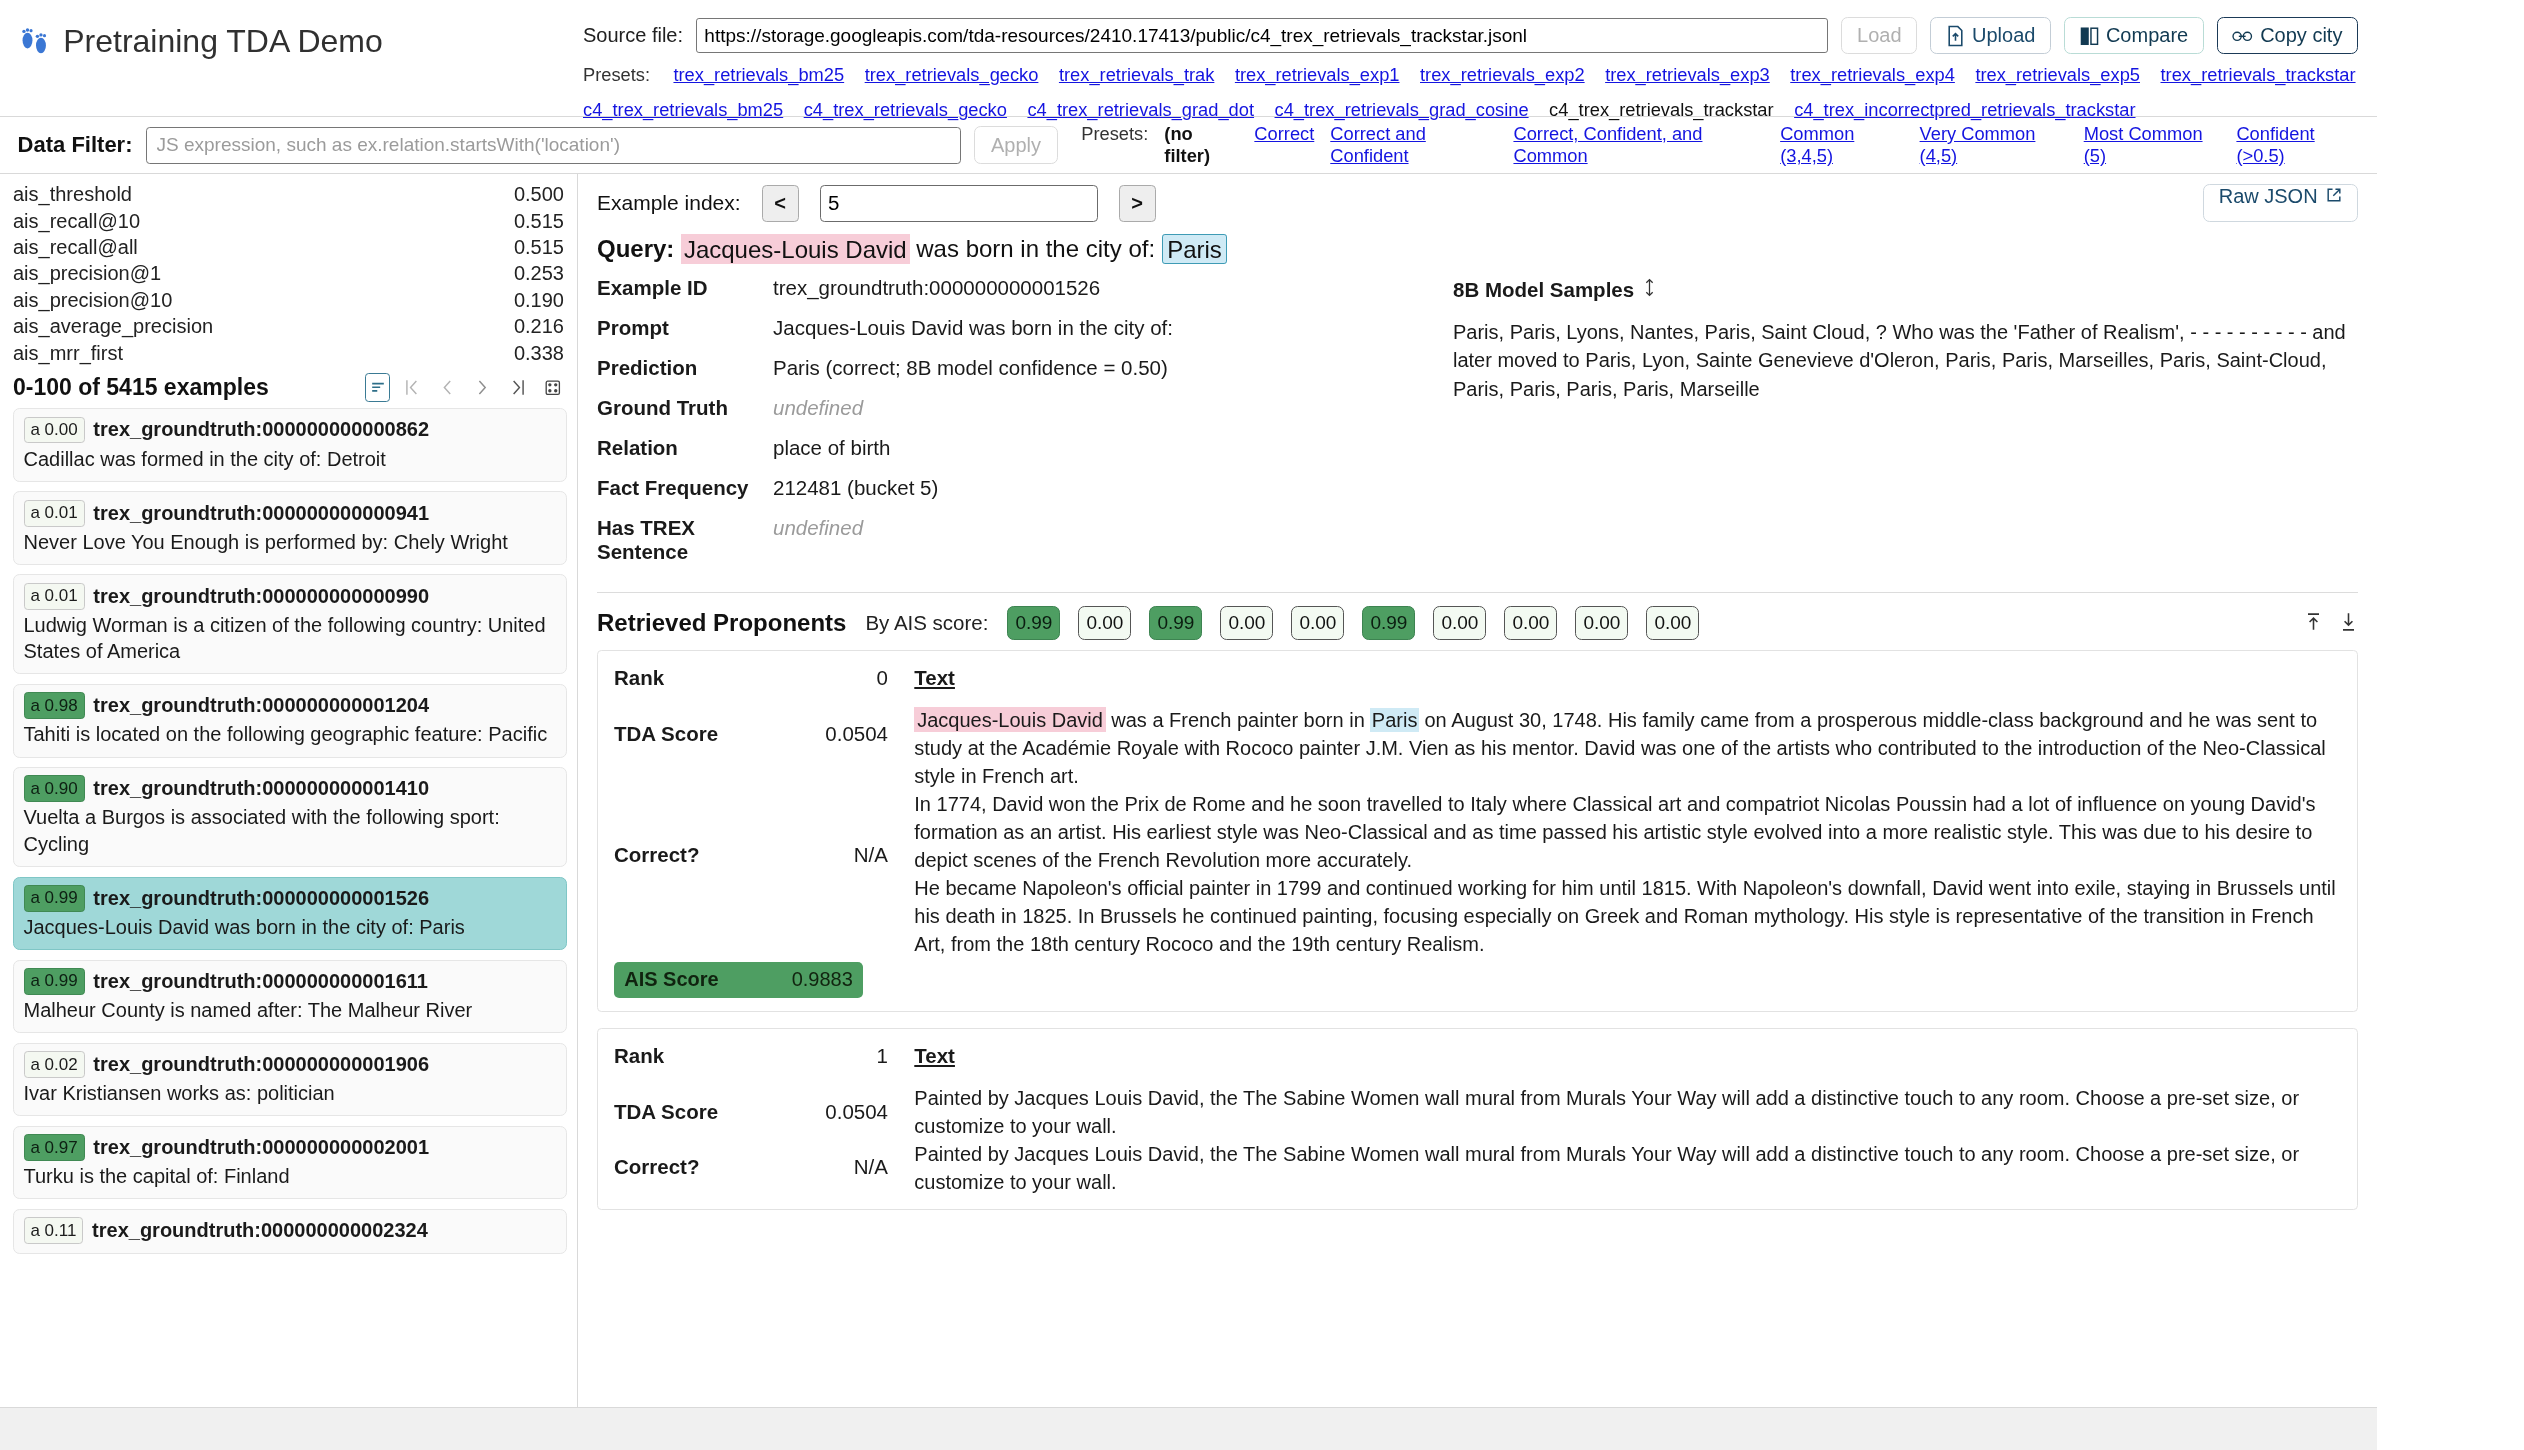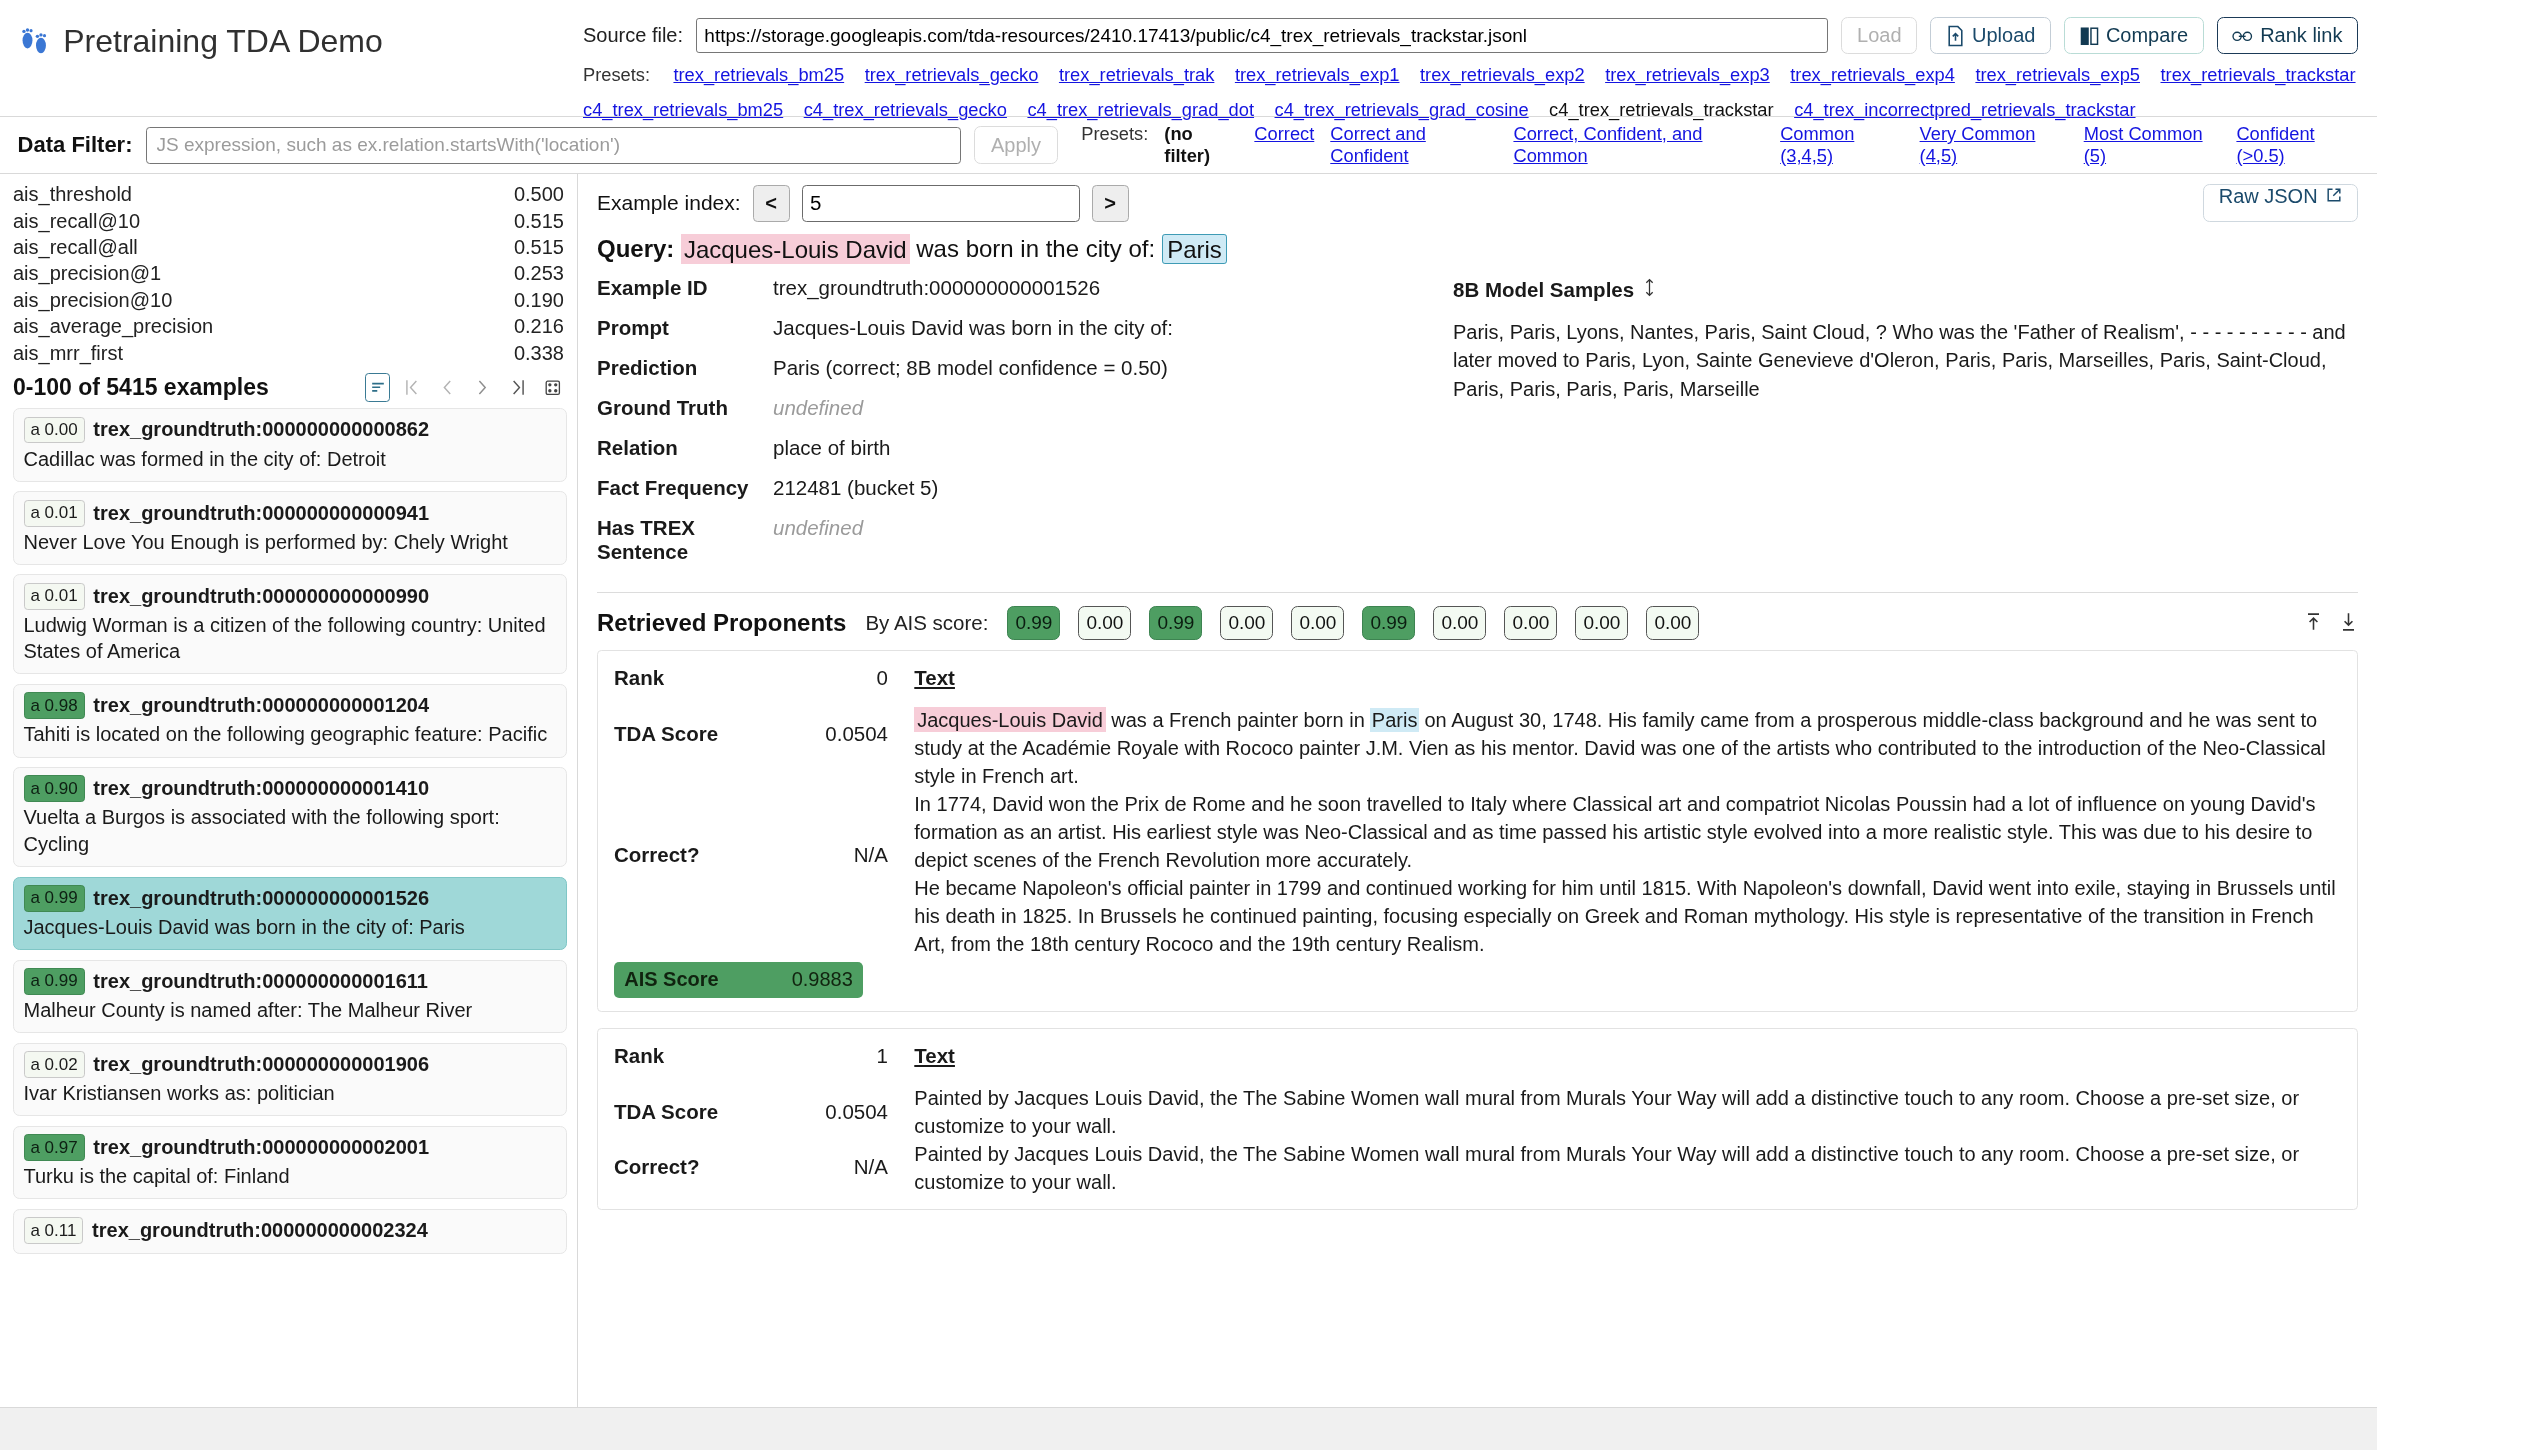--- a/index.html
+++ b/index.html
@@ -123,21 +123,21 @@
     font-size: 17px; line-height: 1.25; border: 0.7px solid #c9c9c9;
     background: #f4f8f1; color: #1c1c1c; white-space: nowrap;
     font-variant-numeric: tabular-nums;
   }
   .badge.hi { background: #4e9e62; border-color: #408953; color: #0d1f12; }
   .exid { font-size: 20px; font-weight: bold; color: #1a1a1a; }
   .extext { font-size: 20px; color: #1a1a1a; line-height: 1.32; margin-top: 2.2px; }
 
   
   .main { flex: 1; min-width: 0; display: flex; flex-direction: column; padding: 0 19px; overflow: hidden; }
-  .idxrow { display: flex; align-items: center; gap: 12px; padding: 10.2px 0 5.9px 0; flex: none; }
+  .idxrow { display: flex; align-items: center; gap: 21px; padding: 10.2px 0 5.9px 0; flex: none; }
   .idxlabel { font-size: 21px; color: #111; }
   .stepbtn {
     width: 37px; height: 37px; border: 1.1px solid #aaa; border-radius: 4.4px;
     background: #eee; font-size: 20px; font-weight: bold; color: #111; cursor: pointer;
     display: inline-flex; align-items: center; justify-content: center;
     font-family: "Liberation Sans", sans-serif;
   }
   .idxinput {
     width: 278px; height: 37px; border: 1.1px solid #6b6b6b; border-radius: 4.4px;
     font-size: 20.5px; padding: 0 7.3px; color: #000;
@@ -254,21 +254,21 @@
           <span>Compare</span>
         </button>
         <button class="btn dark">
           <span>
             <svg width="20.5" height="14.6" viewBox="0 0 30 18" fill="none" stroke="#123a52" stroke-width="2">
               <rect x="1.5" y="3" width="12" height="12" rx="6"></rect>
               <rect x="16.5" y="3" width="12" height="12" rx="6"></rect>
               <path d="M10 9h10"></path>
             </svg>
           </span>
-          <span>Rank link</span>
+          <span>Copy city</span>
         </button>
       </div>
 
       <div class="presets-row">
         <span class="presets-label">Presets:</span>
         <span class="plink">trex_retrievals_bm25</span>
         <span class="plink">trex_retrievals_gecko</span>
         <span class="plink">trex_retrievals_trak</span>
         <span class="plink">trex_retrievals_exp1</span>
         <span class="plink">trex_retrievals_exp2</span>

